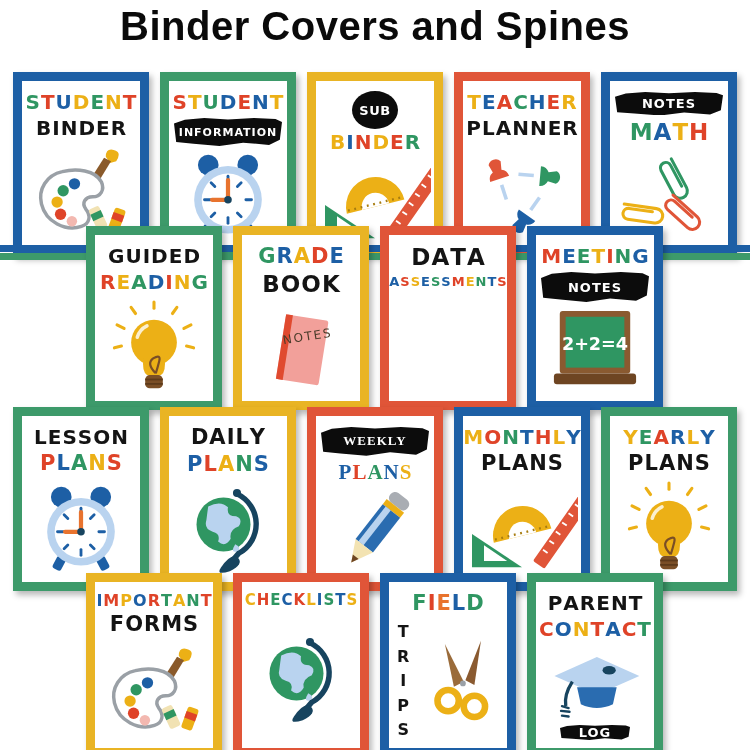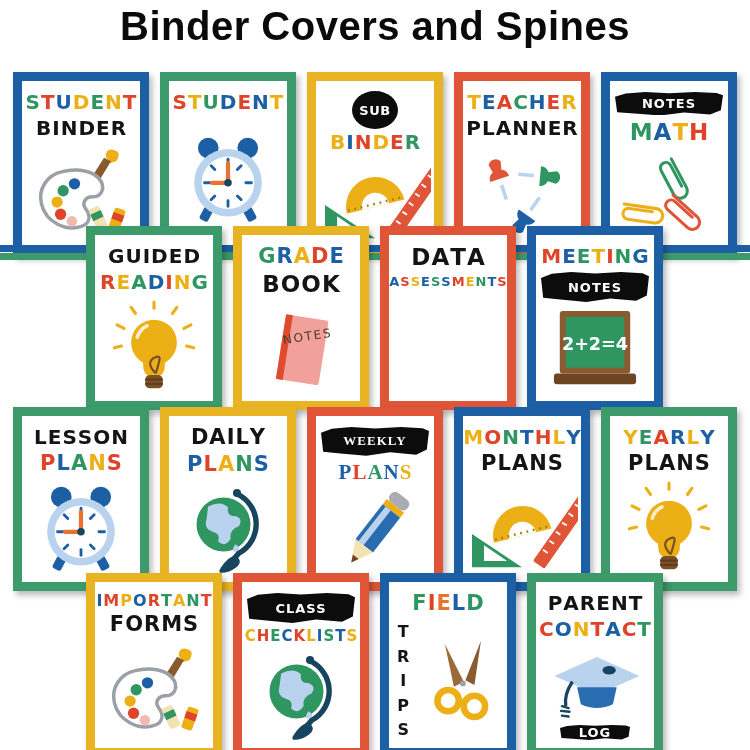--- a/index.html
+++ b/index.html
@@ -92,20 +92,23 @@
     <div class="cover" style="left: 160px; top: 72px; z-index: 10; border-color: rgb(61, 154, 106);">
       <div class="word" style="font-size: 20px;">
         <span style="color: rgb(223, 67, 40);">S</span>
         <span style="color: rgb(236, 176, 22);">T</span>
         <span style="color: rgb(47, 150, 98);">U</span>
         <span style="color: rgb(29, 95, 165);">D</span>
         <span style="color: rgb(223, 67, 40);">E</span>
         <span style="color: rgb(29, 95, 165);">N</span>
         <span style="color: rgb(236, 176, 22);">T</span>
       </div>
+      <div class="banner" style="font-size: 11px;">
+        <span>INFORMATION</span>
+      </div>
       <div class="icon-wrap">
         <svg viewBox="0 0 100 100" width="94" height="94">
  <circle cx="29" cy="17" r="11" fill="#1d5fa5"></circle>
           <circle cx="71" cy="17" r="11" fill="#1d5fa5"></circle>
  <rect x="22" y="80" width="10" height="15" rx="3" transform="rotate(28 27 87)" fill="#1d5fa5"></rect>
  <rect x="68" y="80" width="10" height="15" rx="3" transform="rotate(-28 73 87)" fill="#1d5fa5"></rect>
  <circle cx="50" cy="54" r="36" fill="#b9d3ef"></circle>
           <circle cx="50" cy="54" r="28" fill="#fff"></circle>
  <g stroke="#1d5fa5" stroke-width="3" stroke-linecap="round">
   <line x1="50" y1="29" x2="50" y2="35"></line>
@@ -529,23 +532,20 @@
             <rect x="71" y="72" width="13" height="8" fill="#2f9662"></rect>
           </g>
  <g transform="rotate(20 98 82)">
             <rect x="92" y="68" width="13" height="26" rx="3" fill="#ecb016"></rect>
             <rect x="92" y="74" width="13" height="8" fill="#df4328"></rect>
           </g>
 </svg>
       </div>
     </div>
     <div class="cover" style="left: 233px; top: 573px; z-index: 40; border-color: rgb(224, 85, 56);">
-      <div class="banner" style="font-size: 13px;">
-        <span>CLASS</span>
-      </div>
       <div class="word" style="font-size: 15px;">
         <span style="color: rgb(236, 176, 22);">C</span>
         <span style="color: rgb(223, 67, 40);">H</span>
         <span style="color: rgb(47, 150, 98);">E</span>
         <span style="color: rgb(29, 95, 165);">C</span>
         <span style="color: rgb(223, 67, 40);">K</span>
         <span style="color: rgb(236, 176, 22);">L</span>
         <span style="color: rgb(29, 95, 165);">I</span>
         <span style="color: rgb(47, 150, 98);">S</span>
         <span style="color: rgb(29, 95, 165);">T</span>

